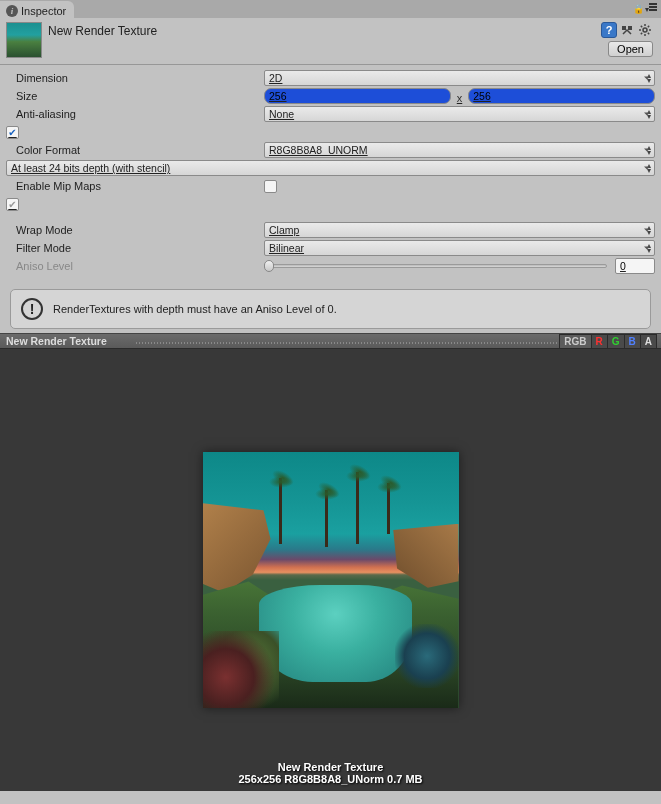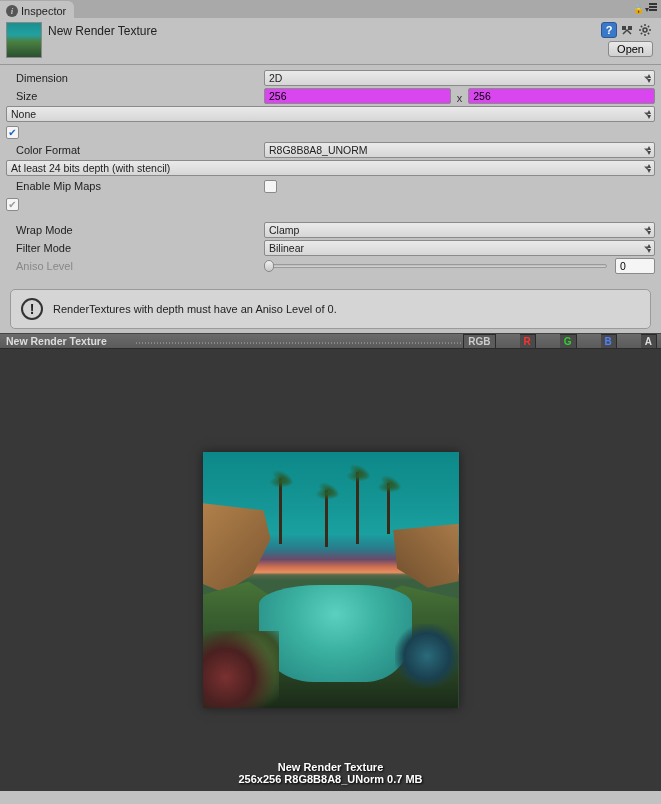--- a/index.html
+++ b/index.html
@@ -119,20 +119,21 @@
     padding-left: 10px;
     flex-shrink: 0;
     color: #222;
   }
   .label.disabled { color: #888; }
   .control {
     flex: 1;
     display: flex;
     align-items: flex-end;
     gap: 4px;
+    text-decoration: underline;
   }
   .dropdown {
     flex: 1;
     height: 16px;
     background: linear-gradient(#eaeaea,#d6d6d6);
     border: 1px solid #8a8a8a;
     border-radius: 2px;
     padding: 0 4px;
     display: flex; align-items: center;
     position: relative;
@@ -147,23 +148,23 @@
     border-right: 3px solid transparent;
     border-top: 3px solid #555;
     box-shadow: 0 -6px 0 -2px #555;
   }
   .dropdown .caret {
     position: absolute; right: 3px; top: 2px;
     font-size: 8px; line-height: 5px; color: #444;
   }
   .txtfield {
     height: 16px;
-    background: #d946ef;
+    background: #1d4ed8;
     border: 1px solid #8a8a8a;
-    border-radius: 2px;
+    border-radius: 7px;
     padding: 0 4px;
     font-size: 10.5px;
     font-family: inherit;
   }
   .txtfield.wide { flex: 1; }
   .size-x { padding: 0 2px; color: #333; }
   .chk {
     width: 13px; height: 13px;
     border: 1px solid #8a8a8a;
     background: #f5f5f5;
@@ -232,21 +233,21 @@
     flex: 1;
     position: relative;
   }
   .preview-header .title::after {
     content: "";
     position: absolute;
     left: 130px; right: 0; top: 7px;
     height: 2px;
     background: repeating-linear-gradient(90deg, #888 0 1px, transparent 1px 3px);
   }
-  .chan-btns { display: flex; gap: 24px; }
+  .chan-btns { display: flex; }
   .chan-btn {
     padding: 1px 4px;
     font-size: 10px;
     border: 1px solid #2a2a2a;
     border-left: none;
     background: #4a4a4a;
     color: #ccc;
     font-weight: bold;
   }
   .chan-btn:first-child { border-left: 1px solid #2a2a2a; background: #5c5c5c;}
@@ -395,20 +396,21 @@
   <div class="row">
     <div class="label">Size</div>
     <div class="control">
       <input class="txtfield wide" value="256" style="">
       <span class="size-x">x</span>
       <input class="txtfield wide" value="256" style="">
     </div>
   </div>
 
   <div class="row">
+    <div class="label">Anti-aliasing</div>
     <div class="control">
         <div class="dropdown">
           <span>None</span>
           <span class="caret">▴<br>▾</span>
         </div>
       </div>
   </div>
 
   <div class="row">
     <div class="control">

